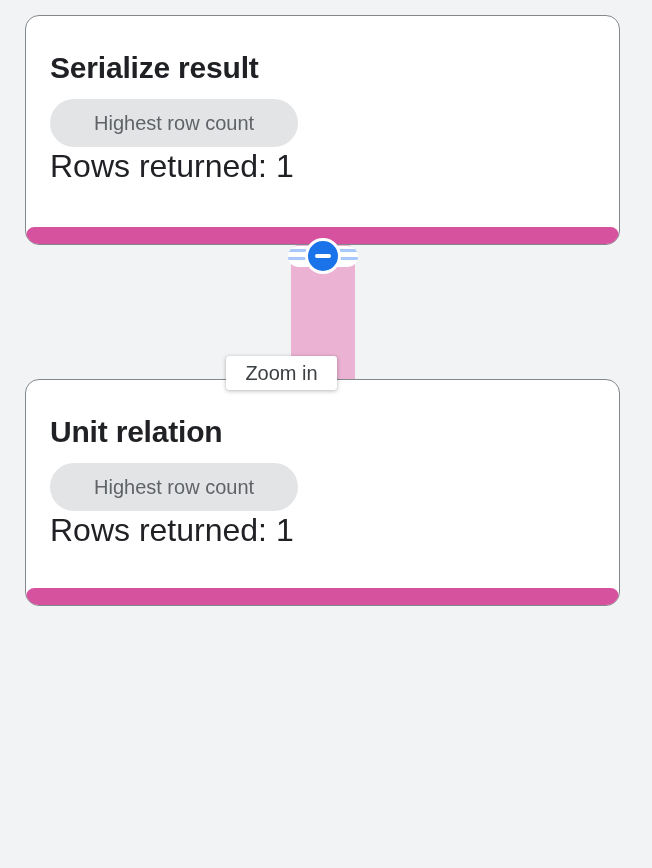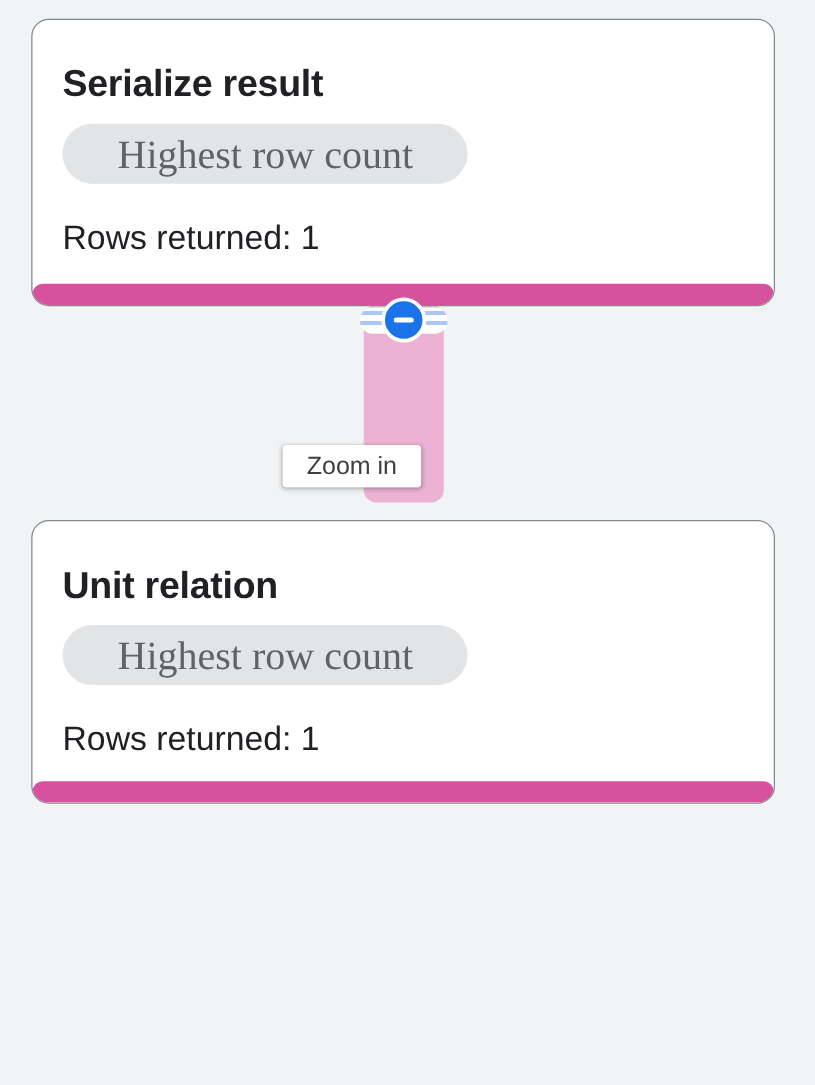--- a/index.html
+++ b/index.html
@@ -30,45 +30,44 @@
     position: absolute;
     left: 25px;
     width: 595px;
     background: #ffffff;
     border: 1.5px solid var(--card-border);
     border-radius: 14px;
     overflow: hidden;
     z-index: 2;
   }
   .node-0 { top: 15px; height: 230px; }
-  .node-1 { top: 416px; height: 227px; }
+  .node-1 { top: 379px; height: 227px; }
   .node-content { padding: 36px 24px 0 24px; }
   .node-title {
     font-size: 30px;
     font-weight: 600;
     line-height: 32px;
     color: var(--text);
     margin-bottom: 15px;
     letter-spacing: -0.2px;
   }
   .node-badge {
     display: inline-block;
     height: 48px;
     line-height: 48px;
     padding: 0 44px;
     border-radius: 24px;
     background: var(--badge-bg);
     color: var(--badge-text);
-    font-size: 32px;
-    margin-bottom: 28px;
+    font-size: 20px;
+    margin-bottom: 4px;
     white-space: nowrap;
-    font-family: Liberation Serif, serif;
   }
   .node-rows {
-    font-size: 27px;
+    font-size: 32px;
     line-height: 30px;
     color: var(--text);
   }
   .accent-bar {
     position: absolute;
     left: 0; right: 0; bottom: 0;
     height: 17px;
     background: var(--accent-pink);
   }
   .edge-band {

